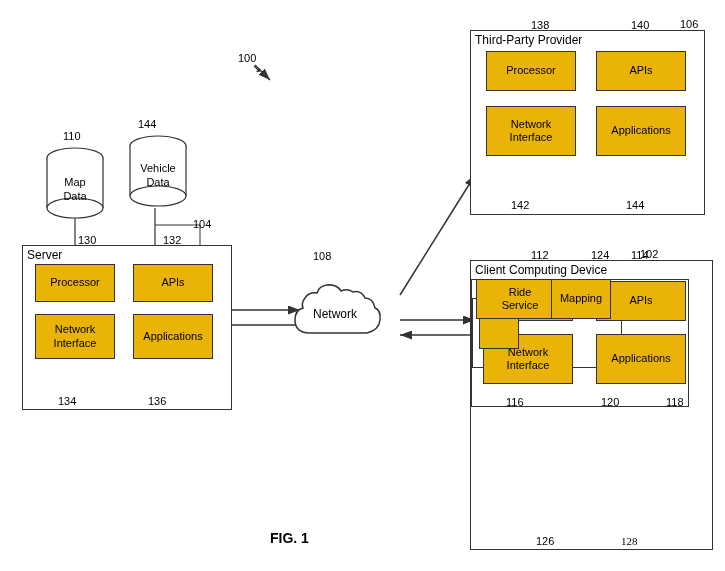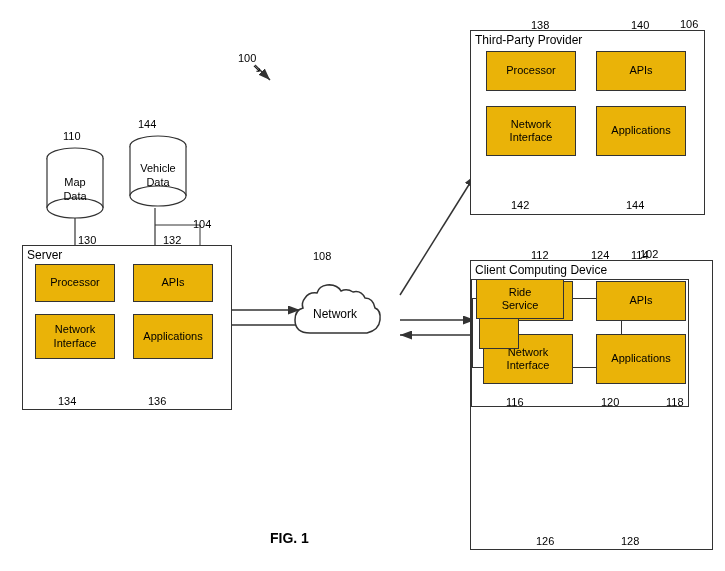--- a/index.html
+++ b/index.html
@@ -231,23 +231,26 @@
         <span class="box-label">OS</span>
       </div>
 
       <div class="outer-box" style="left:58px; top:18px; width:150px; height:70px;">
         <div class="outer-box-title" style="font-size:11px;">Applications</div>
 
         <div class="box" style="left:5px; top:18px; width:88px; height:40px;">
           <span class="box-label">Ride<br>Service</span>
         </div>
 
+        <div class="box" style="left:80px; top:18px; width:60px; height:40px;">
+          <span class="box-label">Mapping</span>
+        </div>
       </div>
 
       <div class="ref-num" style="left:65px; bottom:2px; position:absolute;">126</div>
-      <div class="ref-num" style="left:150px; bottom:2px; position:absolute;">128</div>
+      <div class="ref-num" style="left:150px; bottom:2px; position:absolute;font-family:Liberation Serif, serif;">128</div>
     </div>
 
   </div>
 
   <div class="fig-label" style="left:270px; top:530px;">FIG. 1</div>
 
 </div>
 
 </body></html>

